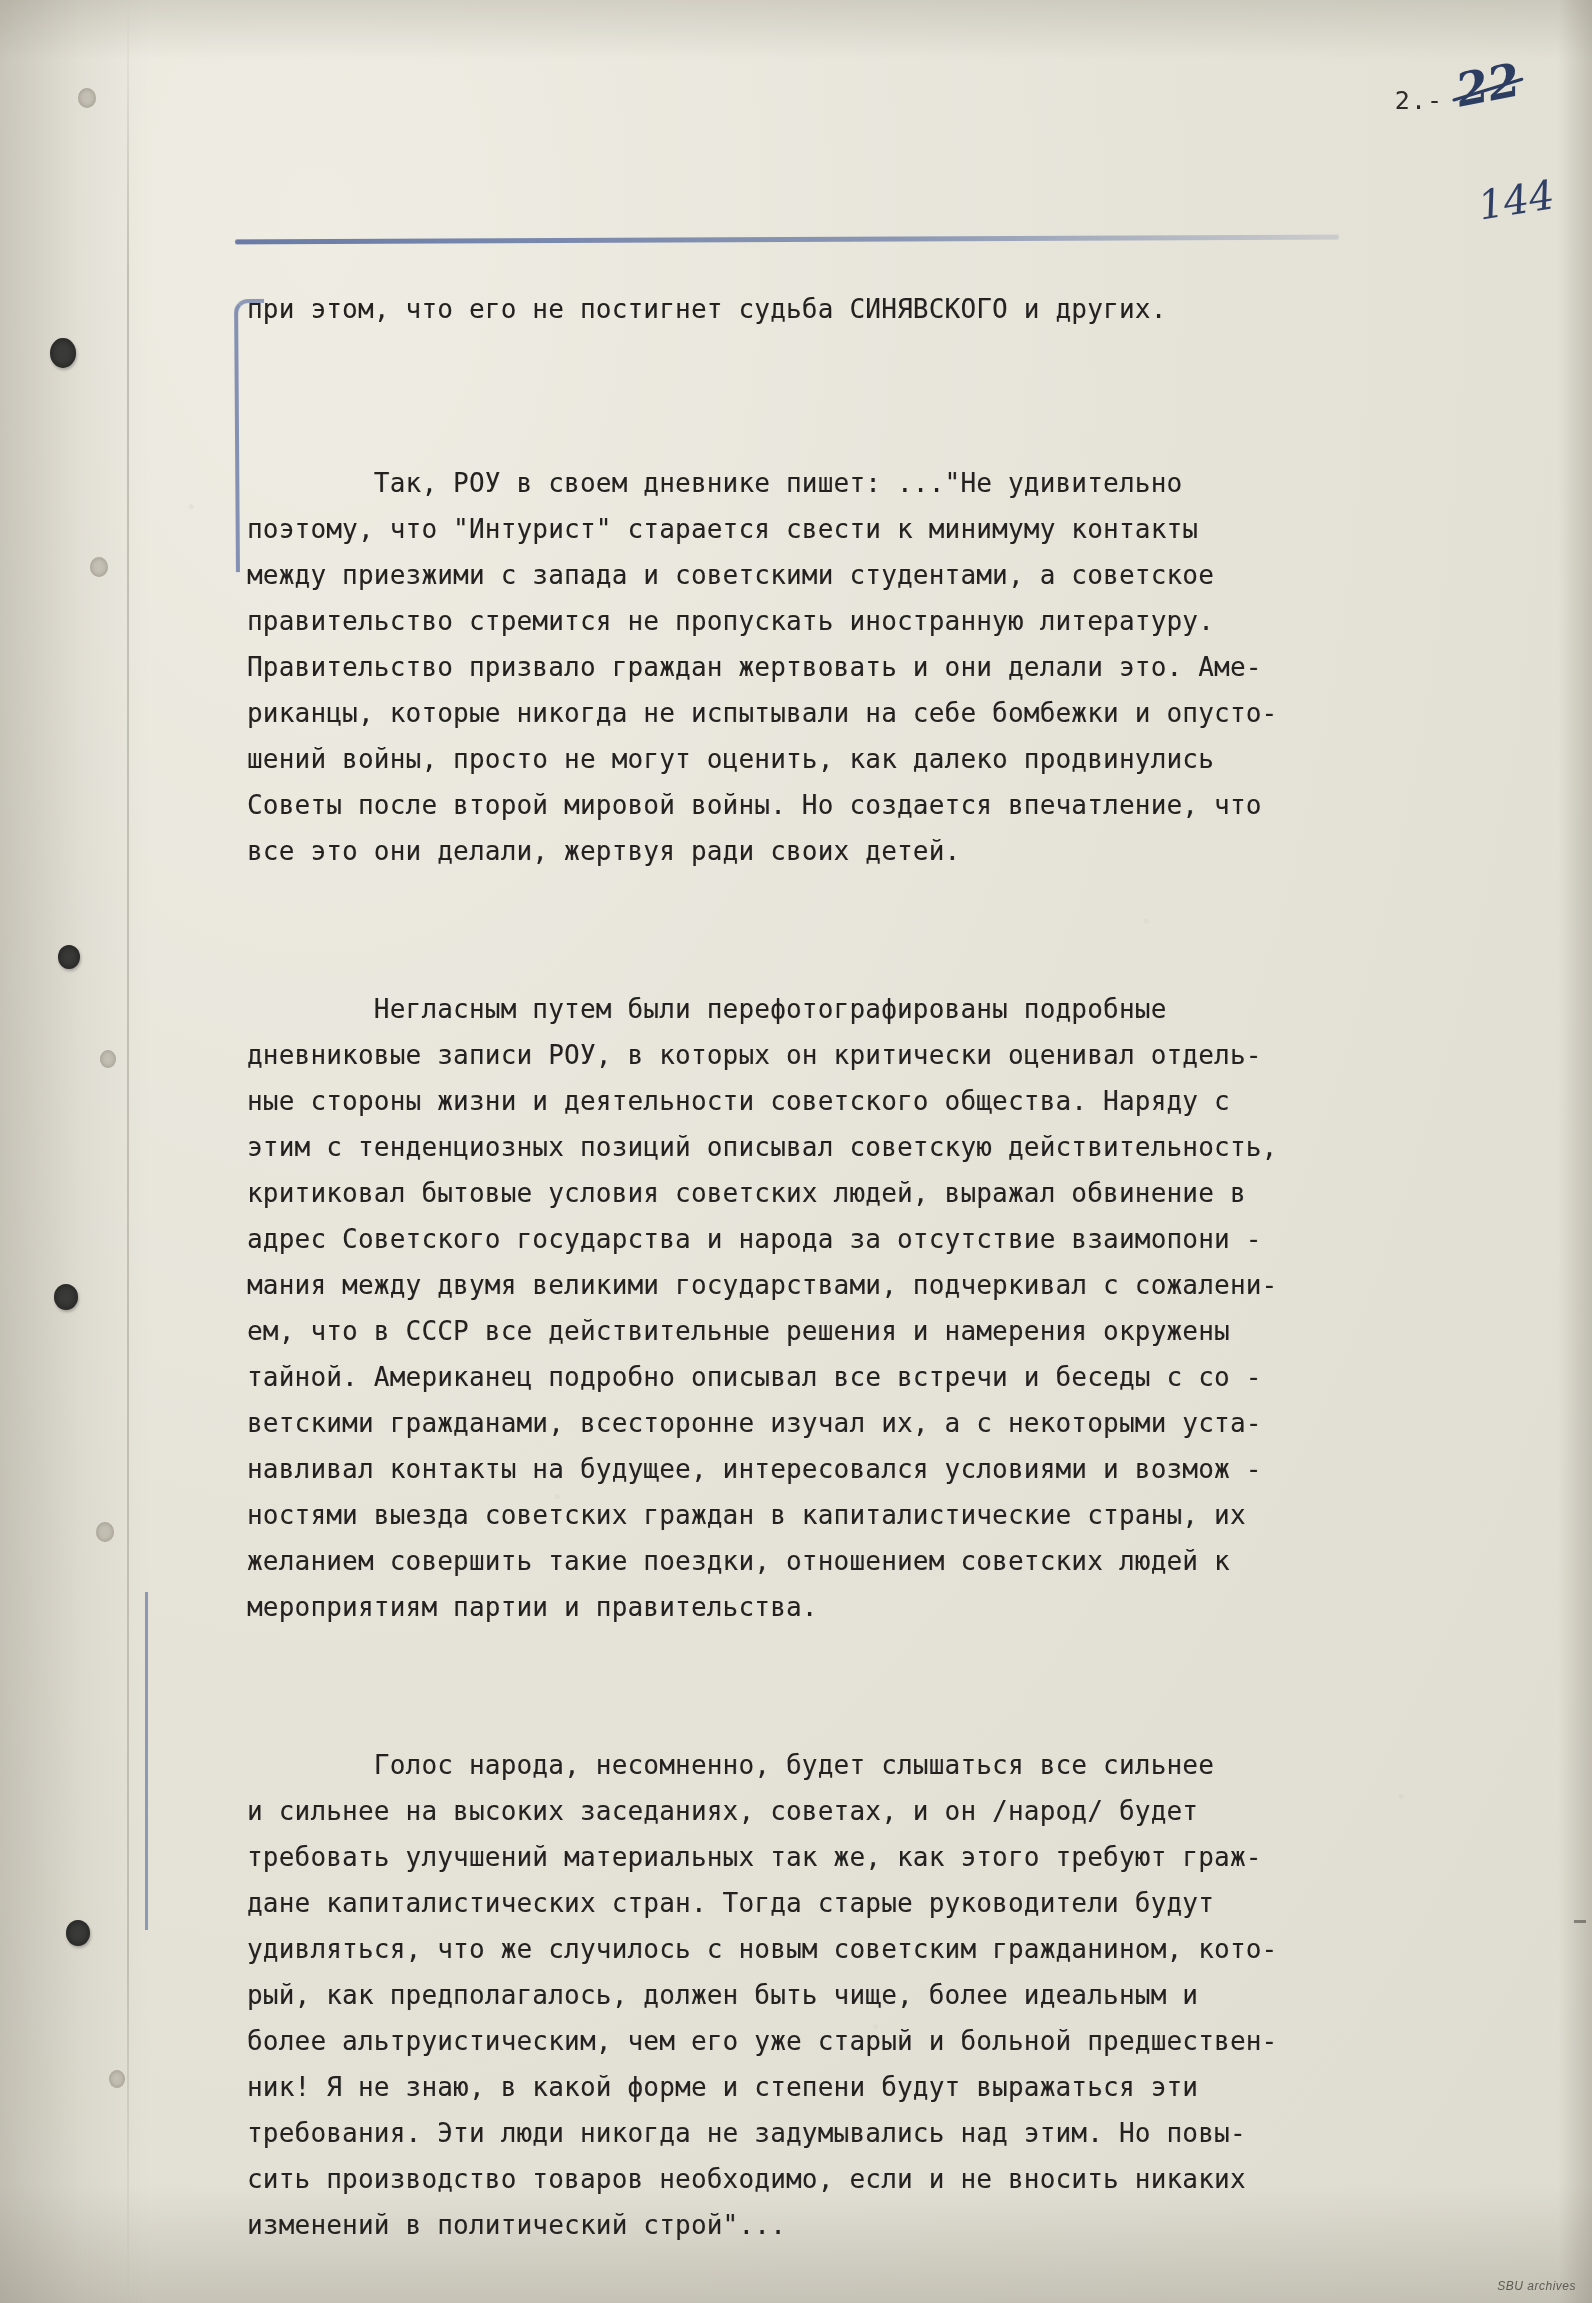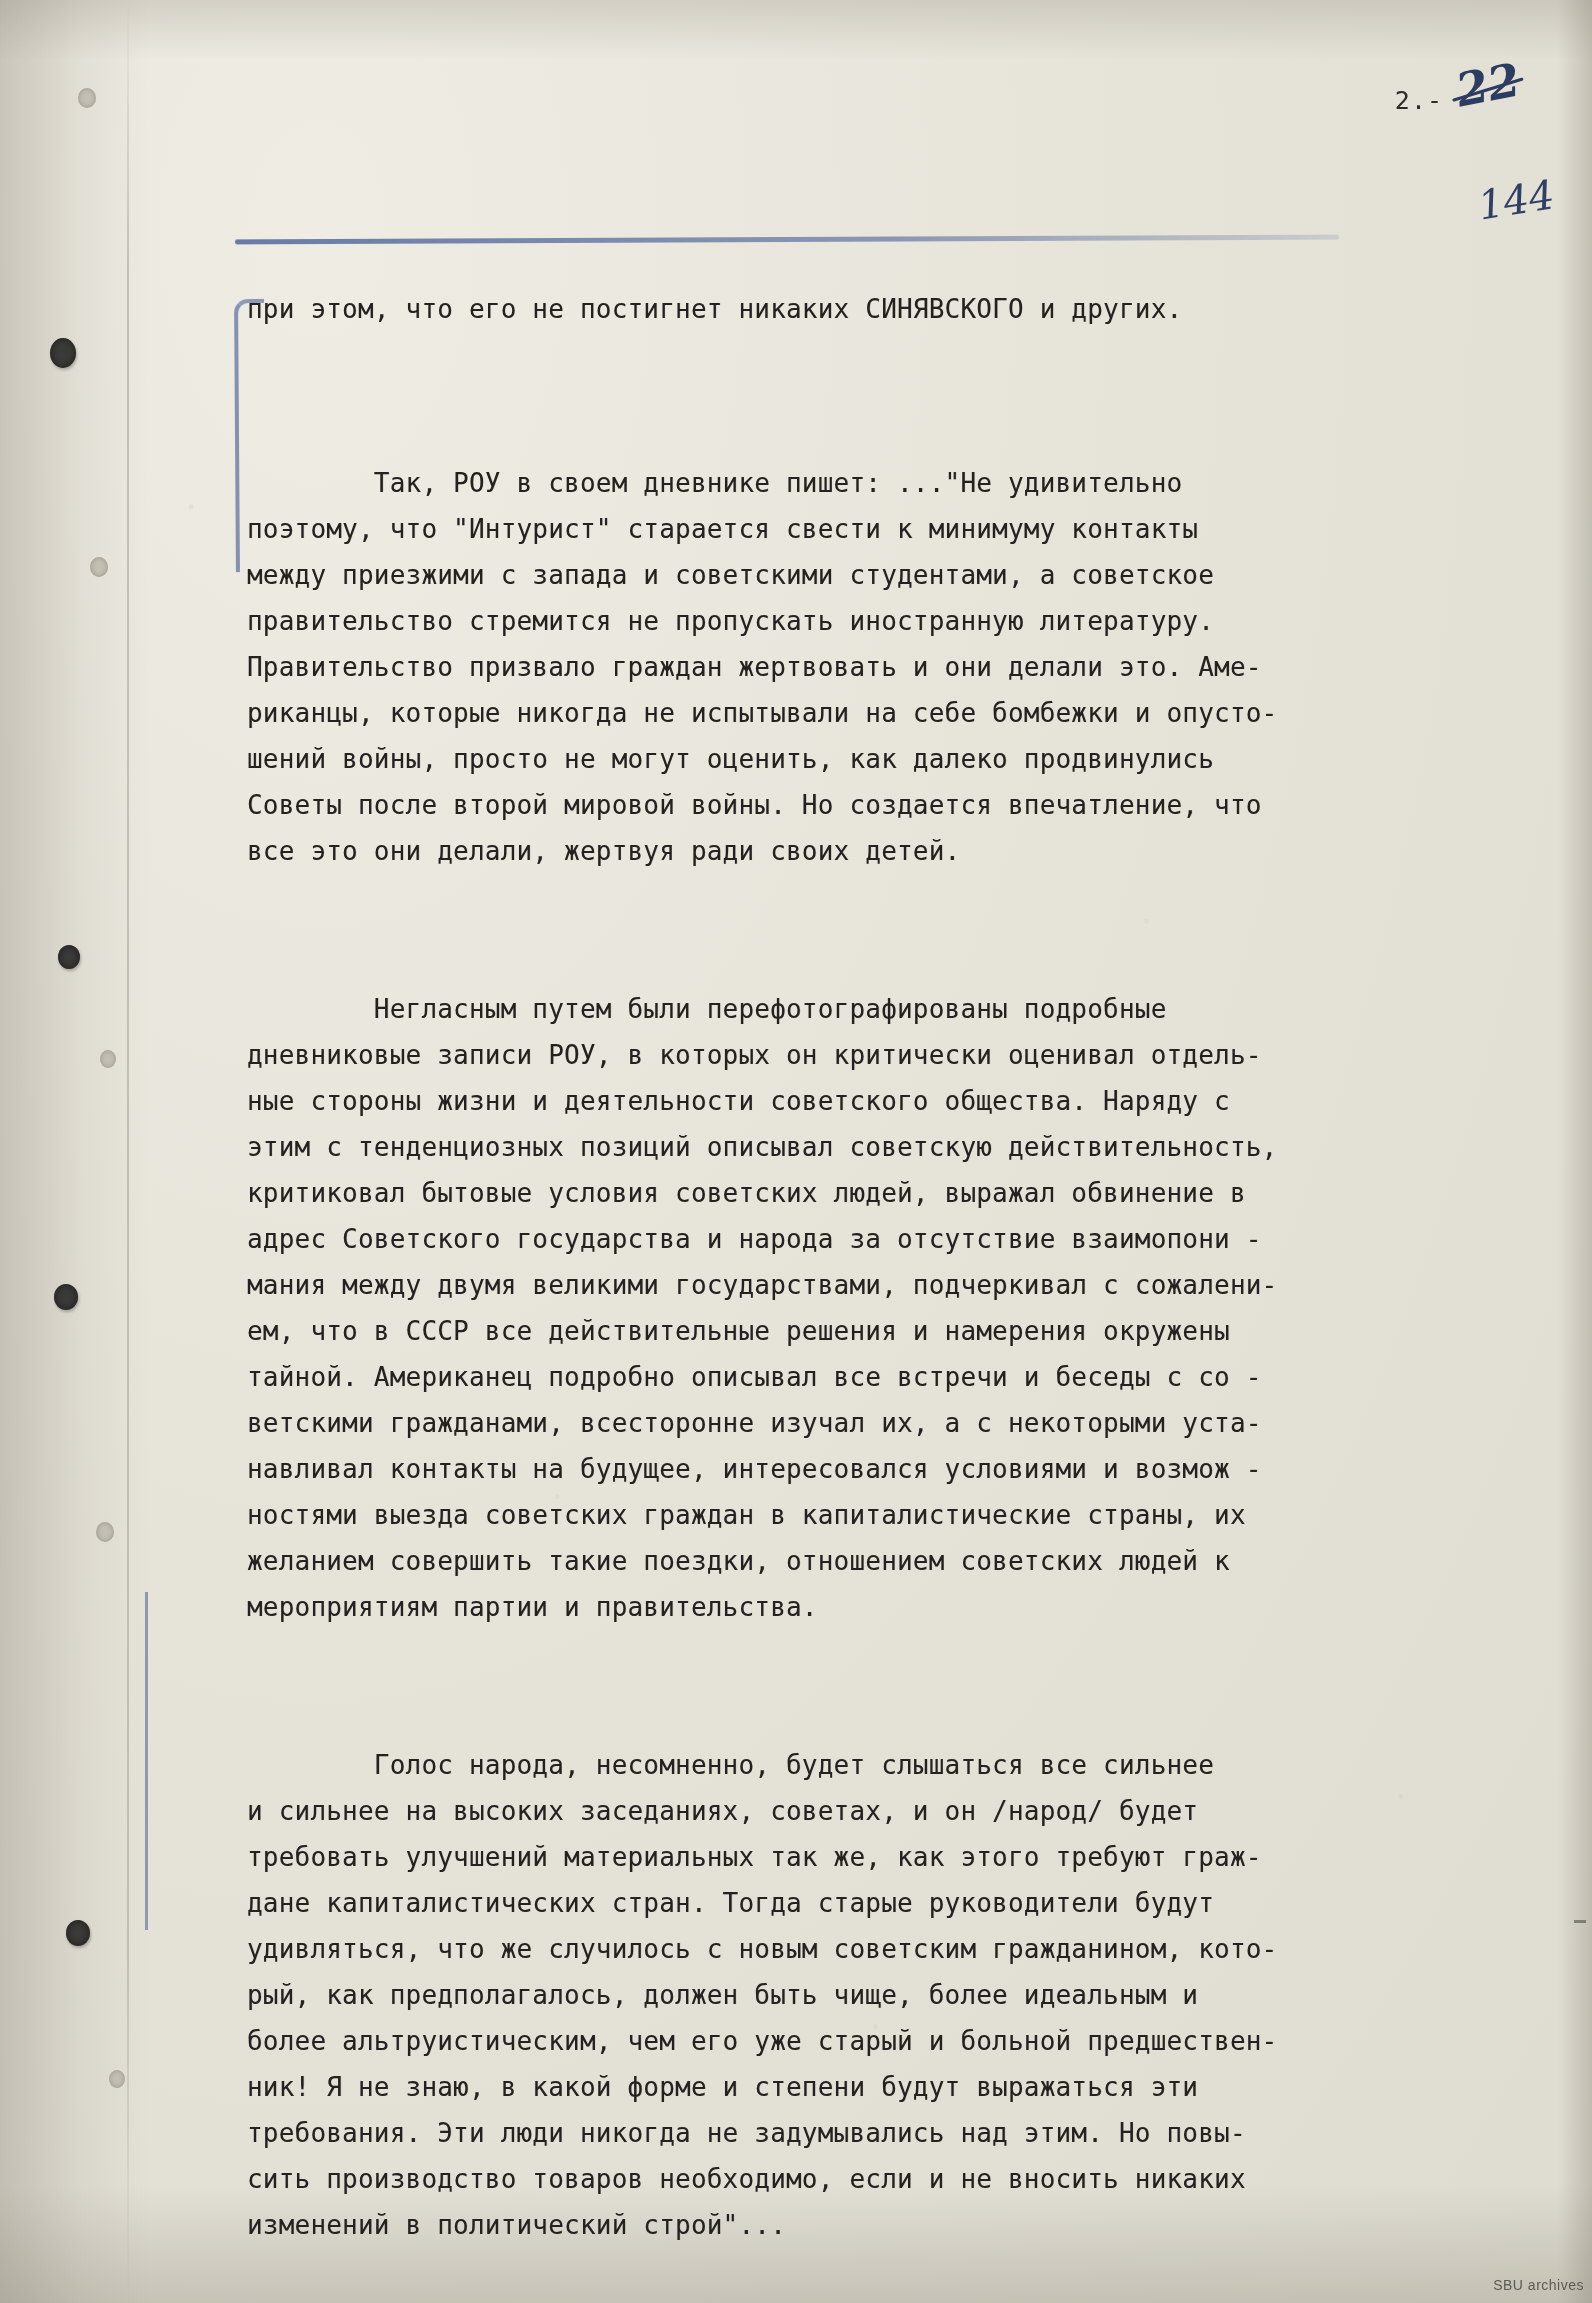--- a/index.html
+++ b/index.html
@@ -178,26 +178,27 @@
     top: 1592px;
     width: 3px;
     height: 338px;
     background: rgba(70,95,150,0.55);
     filter: blur(0.4px);
   }
 
   
   .credit {
     position: absolute;
-    right: 8px;
+    right: 16px;
     bottom: 10px;
     font-family: "Liberation Sans", sans-serif;
-    font-size: 14px;
+    font-size: 12px;
     color: #5d5b55;
     letter-spacing: 0.5px;
+    font-style: italic;
   }
 
   .tick {
     position: absolute;
     right: 6px;
     top: 1920px;
     width: 12px;
     height: 3px;
     background: rgba(80,78,70,0.6);
   }
@@ -229,21 +230,21 @@
 
   <div class="pagenum">2.-</div>
   <div class="hand-22">22</div>
   <div class="hand-144">144</div>
 
   <div class="underline-pen"></div>
   <div class="pen-bracket"></div>
   <div class="pen-vert"></div>
 
   <div class="body-text">
-    <p class="para p0">при этом, что его не постигнет никаких СИНЯВСКОГО и других.</p>
+    <p class="para p0">при этом, что его не постигнет судьба СИНЯВСКОГО и других.</p>
     <p class="para">        Так, РОУ в своем дневнике пишет: ..."Не удивительно
 поэтому, что "Интурист" старается свести к минимуму контакты
 между приезжими с запада и советскими студентами, а советское
 правительство стремится не пропускать иностранную литературу.
 Правительство призвало граждан жертвовать и они делали это. Аме-
 риканцы, которые никогда не испытывали на себе бомбежки и опусто-
 шений войны, просто не могут оценить, как далеко продвинулись
 Советы после второй мировой войны. Но создается впечатление, что
 все это они делали, жертвуя ради своих детей.</p>
     <p class="para">        Негласным путем были перефотографированы подробные

